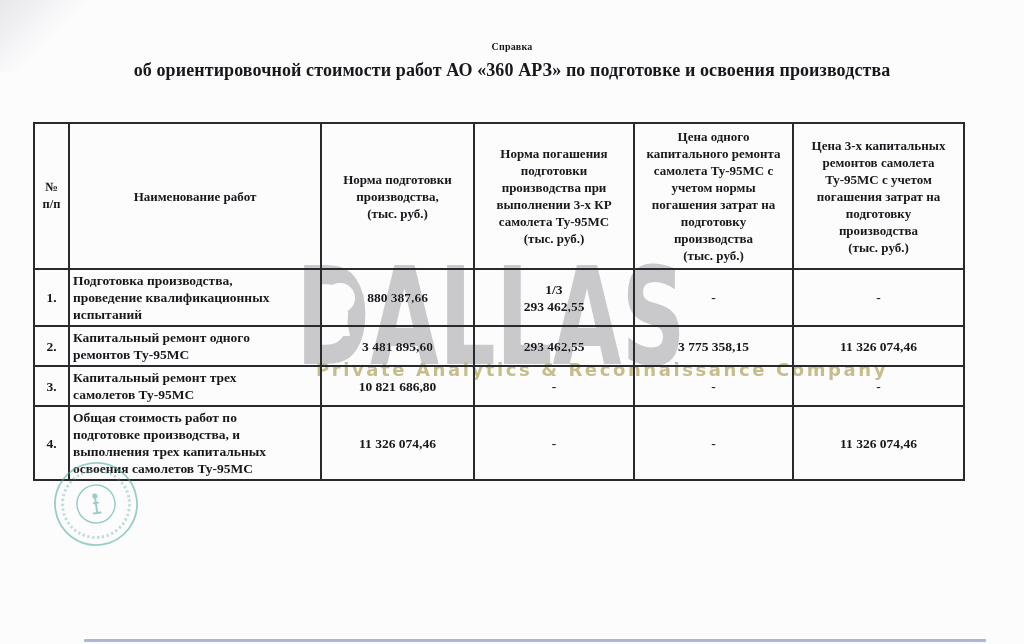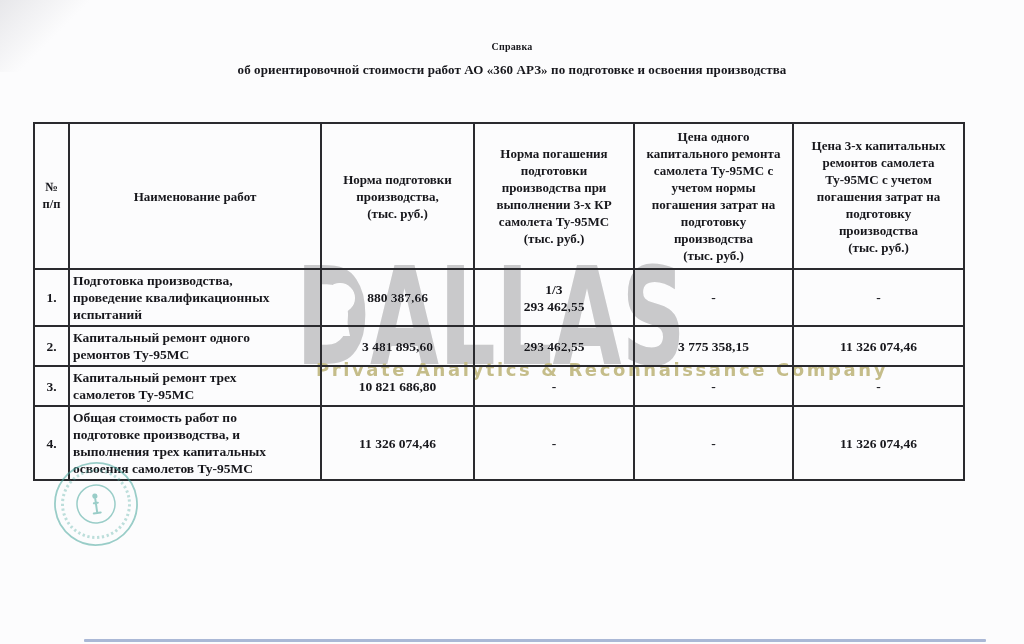--- a/index.html
+++ b/index.html
@@ -17,21 +17,21 @@
   .bottom-line{
     position:absolute;left:84px;right:38px;top:639px;height:3px;
     background:var(--bottom-line-blue,#aab8d6);border-radius:1px;
   }
   
   .title-block{
     position:absolute;top:41px;left:0;width:100%;
     text-align:center;font-weight:bold;
   }
   .doc-title{font-size:10px;margin-bottom:7px;letter-spacing:.2px;}
-  .doc-subtitle{font-size:13px;line-height:22px;letter-spacing:.1px;}
+  .doc-subtitle{font-size:18px;line-height:22px;letter-spacing:.1px;}
   
   table.main{
     position:absolute;left:33px;top:122px;width:930px;
     border-collapse:collapse;table-layout:fixed;
   }
   .main th,.main td{
     border:2px solid var(--table-border,#2a2a2e);
     font-weight:bold;white-space:pre-line;padding:2px 3px;
     vertical-align:middle;
   }

